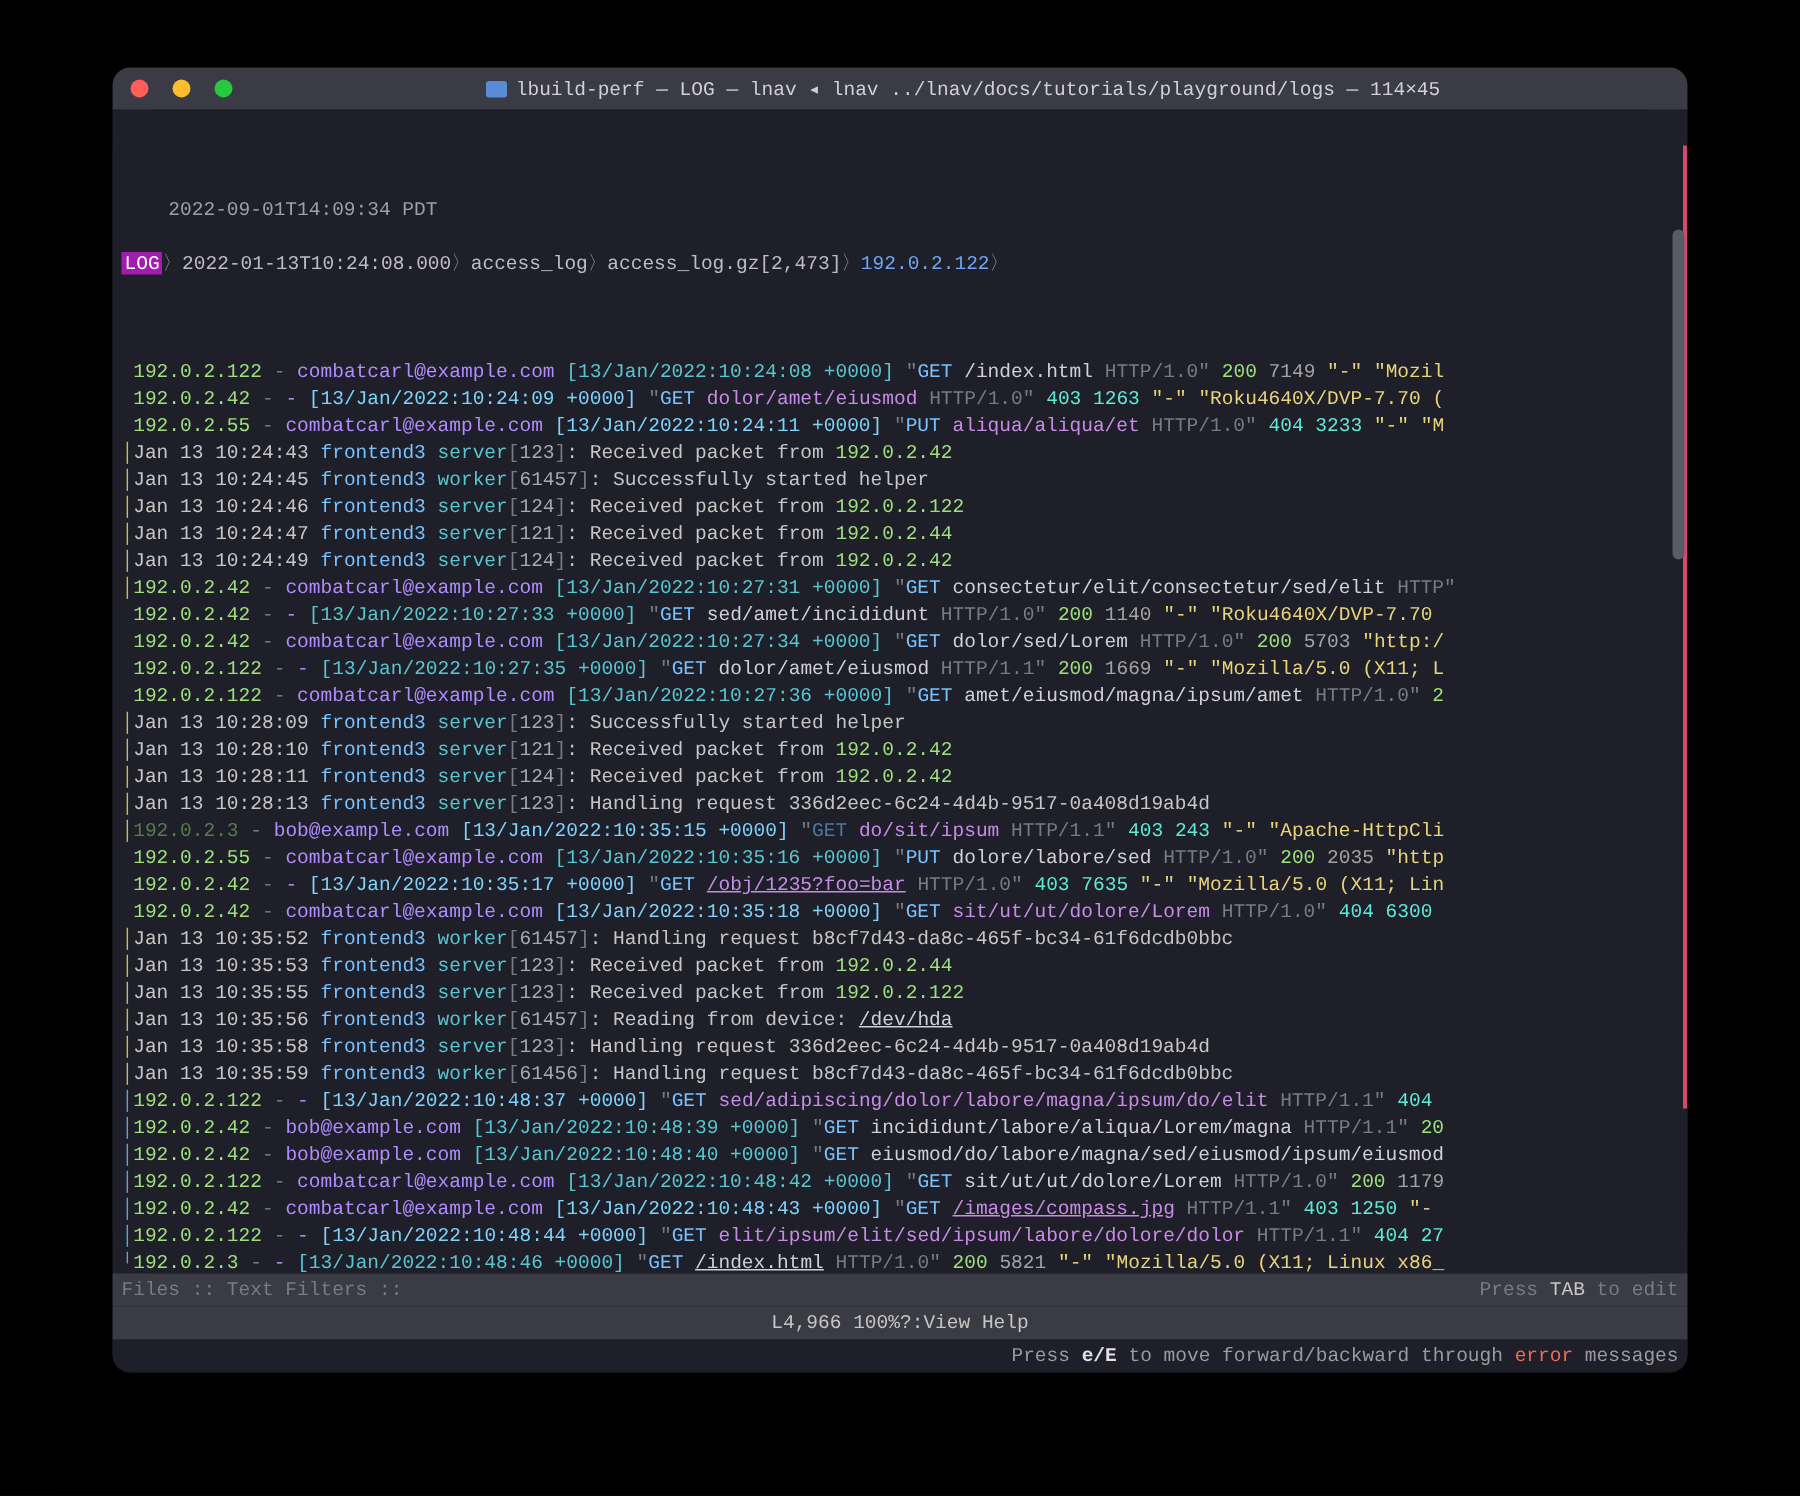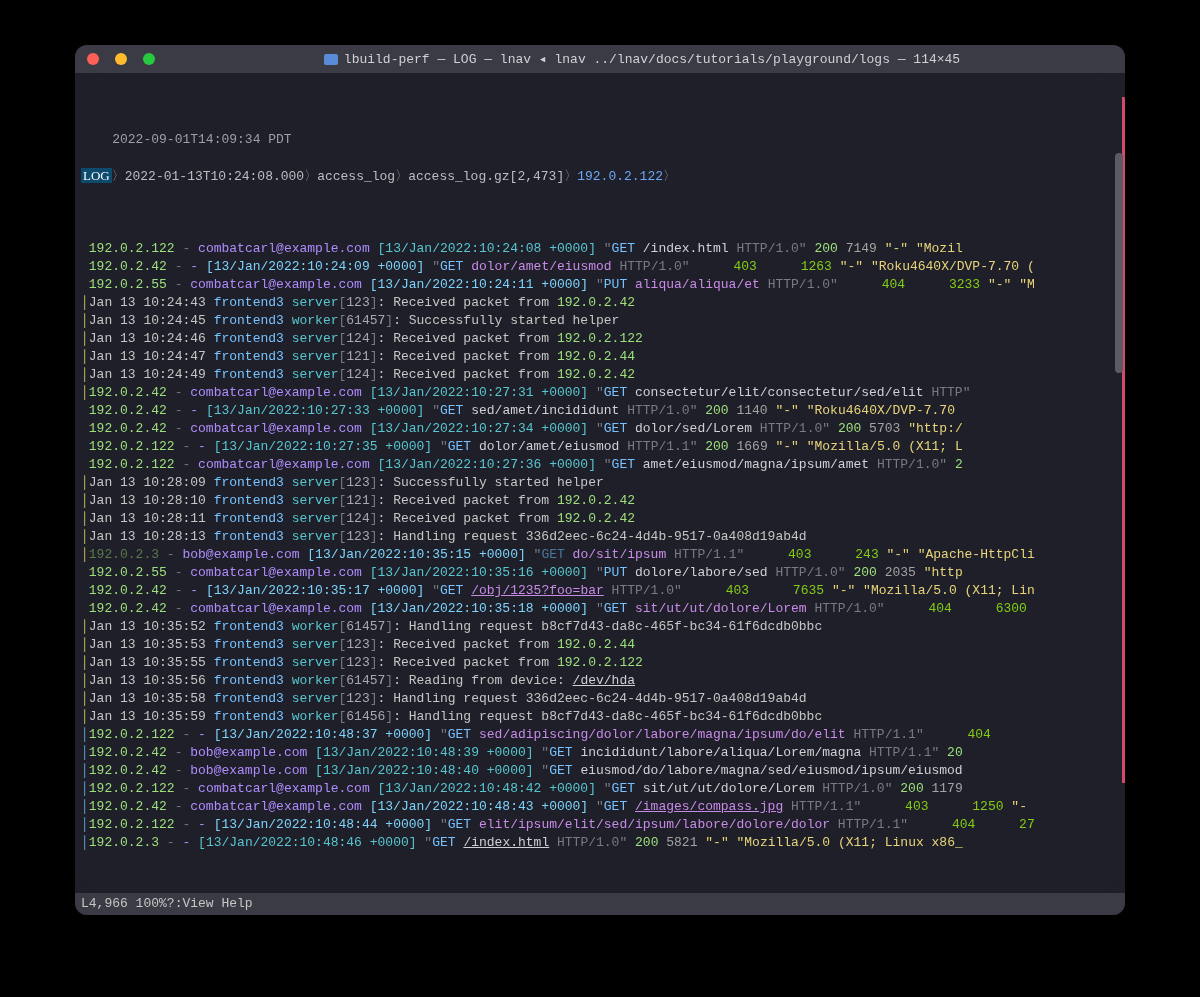--- a/index.html
+++ b/index.html
@@ -17,51 +17,51 @@
   .tr-yellow{background:#ffbd2e;}
   .tr-green{background:#27c93f;}
   .title-text{flex:1;text-align:center;color:#d0d0d5;font-size:13px;display:flex;align-items:center;justify-content:center;gap:6px;}
   .folder-ic{width:14px;height:11px;background:#5a8bd6;border-radius:2px;display:inline-block;}
   .term{
     flex:1;background:#1e1f28;color:#c6c6c6;font-size:13px;line-height:18px;
     padding:4px 6px 4px 6px;overflow:hidden;white-space:pre;position:relative;border-radius:28px;
   }
   .topts{color:#9f9fa5;}
   .crumb-bar{display:block;}
-  .crumb-log{background:#0c4a6e;color:#fff;padding:0 2px;font-family:Liberation Serif, serif;}
+  .crumb-log{background:#a21caf;color:#fff;padding:0 2px;}
   .crumb-sep{color:#888;}
   .crumb-item{color:#bdbdc2;}
   .crumb-last{color:#6ea7f5;}
   .right-edge{position:absolute;right:0;top:24px;bottom:110px;width:3px;background:#d44a6b;}
   .log-line{display:block;white-space:pre;overflow:hidden;}
   .ip{color:#9ee07c;}
   .ip-dim{color:#5a7a4c;}
   .user{color:#b08cff;}
   .ts{color:#58c6d0;}
   .ts-err{color:#7dd3fc;text-align:center;}
   .method{color:#78c2ff;}
   .method-dim{color:#4a7aa0;}
   .path{color:#d0d0d5;}
   .path-err{color:#c98be8;}
   .num-ok{color:#9ee07c;}
-  .num-err{color:#84cc16;margin-left:36px;}
+  .num-err{color:#5eead4;}
   .num{color:#a3a3a3;}
   .str{color:#e8d47a;}
   .dim{color:#7a7a82;}
   .host{color:#78c2ff;}
   .proc{color:#58c6d0;}
   .pid{color:#a8a8b0;}
   .msg{color:#c6c6c6;}
   .fn-ul{text-decoration:underline;}
   .bar-l{color:#CABD59;}
   .bar-l2{color:#5ea3d6;}
   .status-area{background:#1e1f28;}
   .filters-row{background:#3a3b44;color:#7a7a82;font-size:13px;line-height:22px;padding:0 6px;display:flex;justify-content:space-between;}
   .filters-row .tab{color:#c6c6c6;}
-  .pos-row{background:#3a3b44;color:#c6c6c6;font-size:13px;line-height:22px;padding:0 6px;display:flex;justify-content:flex-start;}
+  .pos-row{background:#3a3b44;color:#c6c6c6;font-size:13px;line-height:22px;padding:0 6px;display:flex;justify-content:center;}
   .help-row{background:#1e1f28;color:#9a9aa0;font-size:13px;line-height:22px;padding:0 6px;text-align:right;}
   .help-row .key{color:#e0e0e5;font-weight:bold;}
   .help-row .err{color:#ef6a5a;}
   .scroll-thumb{position:absolute;right:2px;top:80px;width:8px;height:220px;background:#5a5b64;border-radius:4px;}
 </style>
 </head>
 <body>
 
 <div class="window">
   <div class="titlebar">
@@ -79,18 +79,27 @@
 
     <span class="topts">2022-09-01T14:09:34 PDT</span>
     <span class="crumb-bar"><span class="crumb-log">LOG</span><span class="crumb-sep">〉</span><span class="crumb-item">2022-01-13T10:24:08.000</span><span class="crumb-sep">〉</span><span class="crumb-item">access_log</span><span class="crumb-sep">〉</span><span class="crumb-item">access_log.gz[2,473]</span><span class="crumb-sep">〉</span><span class="crumb-last">192.0.2.122</span><span class="crumb-sep">〉</span></span>
 
     <div id="log-lines"><span class="log-line"> <span class="ip">192.0.2.122</span> <span class="dim">-</span> <span class="user">combatcarl@example.com</span> <span class="ts">[13/Jan/2022:10:24:08 +0000]</span> <span class="dim">"</span><span class="method">GET</span> <span class="path">/index.html</span> <span class="dim">HTTP/1.0"</span> <span class="num-ok">200</span> <span class="num">7149</span> <span class="str">"-"</span> <span class="str">"Mozil</span></span><span class="log-line"> <span class="ip">192.0.2.42</span> <span class="dim">-</span> <span class="user">-</span> <span class="ts-err">[13/Jan/2022:10:24:09 +0000]</span> <span class="dim">"</span><span class="method">GET</span> <span class="path-err">dolor/amet/eiusmod</span> <span class="dim">HTTP/1.0"</span> <span class="num-err">403</span> <span class="num-err">1263</span> <span class="str">"-"</span> <span class="str">"Roku4640X/DVP-7.70 (</span></span><span class="log-line"> <span class="ip">192.0.2.55</span> <span class="dim">-</span> <span class="user">combatcarl@example.com</span> <span class="ts-err">[13/Jan/2022:10:24:11 +0000]</span> <span class="dim">"</span><span class="method">PUT</span> <span class="path-err">aliqua/aliqua/et</span> <span class="dim">HTTP/1.0"</span> <span class="num-err">404</span> <span class="num-err">3233</span> <span class="str">"-"</span> <span class="str">"M</span></span><span class="log-line"><span class="bar-l">│</span><span class="msg">Jan 13 10:24:43</span> <span class="host">frontend3</span> <span class="proc">server</span><span class="dim">[</span><span class="pid">123</span><span class="dim">]</span><span class="msg">: Received packet from </span><span class="ip">192.0.2.42</span></span><span class="log-line"><span class="bar-l">│</span><span class="msg">Jan 13 10:24:45</span> <span class="host">frontend3</span> <span class="proc">worker</span><span class="dim">[</span><span class="pid">61457</span><span class="dim">]</span><span class="msg">: Successfully started helper</span></span><span class="log-line"><span class="bar-l">│</span><span class="msg">Jan 13 10:24:46</span> <span class="host">frontend3</span> <span class="proc">server</span><span class="dim">[</span><span class="pid">124</span><span class="dim">]</span><span class="msg">: Received packet from </span><span class="ip">192.0.2.122</span></span><span class="log-line"><span class="bar-l">│</span><span class="msg">Jan 13 10:24:47</span> <span class="host">frontend3</span> <span class="proc">server</span><span class="dim">[</span><span class="pid">121</span><span class="dim">]</span><span class="msg">: Received packet from </span><span class="ip">192.0.2.44</span></span><span class="log-line"><span class="bar-l">│</span><span class="msg">Jan 13 10:24:49</span> <span class="host">frontend3</span> <span class="proc">server</span><span class="dim">[</span><span class="pid">124</span><span class="dim">]</span><span class="msg">: Received packet from </span><span class="ip">192.0.2.42</span></span><span class="log-line"><span class="bar-l">│</span><span class="ip">192.0.2.42</span> <span class="dim">-</span> <span class="user">combatcarl@example.com</span> <span class="ts">[13/Jan/2022:10:27:31 +0000]</span> <span class="dim">"</span><span class="method">GET</span> <span class="path">consectetur/elit/consectetur/sed/elit</span> <span class="dim">HTTP"</span></span><span class="log-line"> <span class="ip">192.0.2.42</span> <span class="dim">-</span> <span class="user">-</span> <span class="ts">[13/Jan/2022:10:27:33 +0000]</span> <span class="dim">"</span><span class="method">GET</span> <span class="path">sed/amet/incididunt</span> <span class="dim">HTTP/1.0"</span> <span class="num-ok">200</span> <span class="num">1140</span> <span class="str">"-"</span> <span class="str">"Roku4640X/DVP-7.70</span></span><span class="log-line"> <span class="ip">192.0.2.42</span> <span class="dim">-</span> <span class="user">combatcarl@example.com</span> <span class="ts">[13/Jan/2022:10:27:34 +0000]</span> <span class="dim">"</span><span class="method">GET</span> <span class="path">dolor/sed/Lorem</span> <span class="dim">HTTP/1.0"</span> <span class="num-ok">200</span> <span class="num">5703</span> <span class="str">"http:/</span></span><span class="log-line"> <span class="ip">192.0.2.122</span> <span class="dim">-</span> <span class="user">-</span> <span class="ts">[13/Jan/2022:10:27:35 +0000]</span> <span class="dim">"</span><span class="method">GET</span> <span class="path">dolor/amet/eiusmod</span> <span class="dim">HTTP/1.1"</span> <span class="num-ok">200</span> <span class="num">1669</span> <span class="str">"-"</span> <span class="str">"Mozilla/5.0 (X11; L</span></span><span class="log-line"> <span class="ip">192.0.2.122</span> <span class="dim">-</span> <span class="user">combatcarl@example.com</span> <span class="ts">[13/Jan/2022:10:27:36 +0000]</span> <span class="dim">"</span><span class="method">GET</span> <span class="path">amet/eiusmod/magna/ipsum/amet</span> <span class="dim">HTTP/1.0"</span> <span class="num-ok">2</span></span><span class="log-line"><span class="bar-l">│</span><span class="msg">Jan 13 10:28:09</span> <span class="host">frontend3</span> <span class="proc">server</span><span class="dim">[</span><span class="pid">123</span><span class="dim">]</span><span class="msg">: Successfully started helper</span></span><span class="log-line"><span class="bar-l">│</span><span class="msg">Jan 13 10:28:10</span> <span class="host">frontend3</span> <span class="proc">server</span><span class="dim">[</span><span class="pid">121</span><span class="dim">]</span><span class="msg">: Received packet from </span><span class="ip">192.0.2.42</span></span><span class="log-line"><span class="bar-l">│</span><span class="msg">Jan 13 10:28:11</span> <span class="host">frontend3</span> <span class="proc">server</span><span class="dim">[</span><span class="pid">124</span><span class="dim">]</span><span class="msg">: Received packet from </span><span class="ip">192.0.2.42</span></span><span class="log-line"><span class="bar-l">│</span><span class="msg">Jan 13 10:28:13</span> <span class="host">frontend3</span> <span class="proc">server</span><span class="dim">[</span><span class="pid">123</span><span class="dim">]</span><span class="msg">: Handling request 336d2eec-6c24-4d4b-9517-0a408d19ab4d</span></span><span class="log-line"><span class="bar-l">│</span><span class="ip-dim">192.0.2.3</span> <span class="dim">-</span> <span class="user">bob@example.com</span> <span class="ts-err">[13/Jan/2022:10:35:15 +0000]</span> <span class="dim">"</span><span class="method-dim">GET</span> <span class="path-err">do/sit/ipsum</span> <span class="dim">HTTP/1.1"</span> <span class="num-err">403</span> <span class="num-err">243</span> <span class="str">"-"</span> <span class="str">"Apache-HttpCli</span></span><span class="log-line"> <span class="ip">192.0.2.55</span> <span class="dim">-</span> <span class="user">combatcarl@example.com</span> <span class="ts">[13/Jan/2022:10:35:16 +0000]</span> <span class="dim">"</span><span class="method">PUT</span> <span class="path">dolore/labore/sed</span> <span class="dim">HTTP/1.0"</span> <span class="num-ok">200</span> <span class="num">2035</span> <span class="str">"http</span></span><span class="log-line"> <span class="ip">192.0.2.42</span> <span class="dim">-</span> <span class="user">-</span> <span class="ts-err">[13/Jan/2022:10:35:17 +0000]</span> <span class="dim">"</span><span class="method">GET</span> <span class="path-err fn-ul">/obj/1235?foo=bar</span> <span class="dim">HTTP/1.0"</span> <span class="num-err">403</span> <span class="num-err">7635</span> <span class="str">"-"</span> <span class="str">"Mozilla/5.0 (X11; Lin</span></span><span class="log-line"> <span class="ip">192.0.2.42</span> <span class="dim">-</span> <span class="user">combatcarl@example.com</span> <span class="ts-err">[13/Jan/2022:10:35:18 +0000]</span> <span class="dim">"</span><span class="method">GET</span> <span class="path-err">sit/ut/ut/dolore/Lorem</span> <span class="dim">HTTP/1.0"</span> <span class="num-err">404</span> <span class="num-err">6300</span></span><span class="log-line"><span class="bar-l">│</span><span class="msg">Jan 13 10:35:52</span> <span class="host">frontend3</span> <span class="proc">worker</span><span class="dim">[</span><span class="pid">61457</span><span class="dim">]</span><span class="msg">: Handling request b8cf7d43-da8c-465f-bc34-61f6dcdb0bbc</span></span><span class="log-line"><span class="bar-l">│</span><span class="msg">Jan 13 10:35:53</span> <span class="host">frontend3</span> <span class="proc">server</span><span class="dim">[</span><span class="pid">123</span><span class="dim">]</span><span class="msg">: Received packet from </span><span class="ip">192.0.2.44</span></span><span class="log-line"><span class="bar-l">│</span><span class="msg">Jan 13 10:35:55</span> <span class="host">frontend3</span> <span class="proc">server</span><span class="dim">[</span><span class="pid">123</span><span class="dim">]</span><span class="msg">: Received packet from </span><span class="ip">192.0.2.122</span></span><span class="log-line"><span class="bar-l">│</span><span class="msg">Jan 13 10:35:56</span> <span class="host">frontend3</span> <span class="proc">worker</span><span class="dim">[</span><span class="pid">61457</span><span class="dim">]</span><span class="msg">: Reading from device: </span><span class="path fn-ul">/dev/hda</span></span><span class="log-line"><span class="bar-l">│</span><span class="msg">Jan 13 10:35:58</span> <span class="host">frontend3</span> <span class="proc">server</span><span class="dim">[</span><span class="pid">123</span><span class="dim">]</span><span class="msg">: Handling request 336d2eec-6c24-4d4b-9517-0a408d19ab4d</span></span><span class="log-line"><span class="bar-l">│</span><span class="msg">Jan 13 10:35:59</span> <span class="host">frontend3</span> <span class="proc">worker</span><span class="dim">[</span><span class="pid">61456</span><span class="dim">]</span><span class="msg">: Handling request b8cf7d43-da8c-465f-bc34-61f6dcdb0bbc</span></span><span class="log-line"><span class="bar-l2">│</span><span class="ip">192.0.2.122</span> <span class="dim">-</span> <span class="user">-</span> <span class="ts-err">[13/Jan/2022:10:48:37 +0000]</span> <span class="dim">"</span><span class="method">GET</span> <span class="path-err">sed/adipiscing/dolor/labore/magna/ipsum/do/elit</span> <span class="dim">HTTP/1.1"</span> <span class="num-err">404</span></span><span class="log-line"><span class="bar-l2">│</span><span class="ip">192.0.2.42</span> <span class="dim">-</span> <span class="user">bob@example.com</span> <span class="ts">[13/Jan/2022:10:48:39 +0000]</span> <span class="dim">"</span><span class="method">GET</span> <span class="path">incididunt/labore/aliqua/Lorem/magna</span> <span class="dim">HTTP/1.1"</span> <span class="num-ok">20</span></span><span class="log-line"><span class="bar-l2">│</span><span class="ip">192.0.2.42</span> <span class="dim">-</span> <span class="user">bob@example.com</span> <span class="ts">[13/Jan/2022:10:48:40 +0000]</span> <span class="dim">"</span><span class="method">GET</span> <span class="path">eiusmod/do/labore/magna/sed/eiusmod/ipsum/eiusmod</span></span><span class="log-line"><span class="bar-l2">│</span><span class="ip">192.0.2.122</span> <span class="dim">-</span> <span class="user">combatcarl@example.com</span> <span class="ts">[13/Jan/2022:10:48:42 +0000]</span> <span class="dim">"</span><span class="method">GET</span> <span class="path">sit/ut/ut/dolore/Lorem</span> <span class="dim">HTTP/1.0"</span> <span class="num-ok">200</span> <span class="num">1179</span></span><span class="log-line"><span class="bar-l2">│</span><span class="ip">192.0.2.42</span> <span class="dim">-</span> <span class="user">combatcarl@example.com</span> <span class="ts-err">[13/Jan/2022:10:48:43 +0000]</span> <span class="dim">"</span><span class="method">GET</span> <span class="path-err fn-ul">/images/compass.jpg</span> <span class="dim">HTTP/1.1"</span> <span class="num-err">403</span> <span class="num-err">1250</span> <span class="str">"-</span></span><span class="log-line"><span class="bar-l2">│</span><span class="ip">192.0.2.122</span> <span class="dim">-</span> <span class="user">-</span> <span class="ts-err">[13/Jan/2022:10:48:44 +0000]</span> <span class="dim">"</span><span class="method">GET</span> <span class="path-err">elit/ipsum/elit/sed/ipsum/labore/dolore/dolor</span> <span class="dim">HTTP/1.1"</span> <span class="num-err">404</span> <span class="num-err">27</span></span><span class="log-line"><span class="bar-l2">│</span><span class="ip">192.0.2.3</span> <span class="dim">-</span> <span class="user">-</span> <span class="ts">[13/Jan/2022:10:48:46 +0000]</span> <span class="dim">"</span><span class="method">GET</span> <span class="path fn-ul">/index.html</span> <span class="dim">HTTP/1.0"</span> <span class="num-ok">200</span> <span class="num">5821</span> <span class="str">"-"</span> <span class="str">"Mozilla/5.0 (X11; Linux x86_</span></span></div>
 
     <div class="scroll-thumb"></div>
   </div>
 
   <div class="status-area">
+    <div class="filters-row">
+      <span> Files :: Text Filters :: </span>
+      <span>
+        <span>Press </span><span class="tab">TAB</span><span> to edit</span>
+      </span>
+    </div>
     <div class="pos-row">
       <span> L4,966     100%</span>
       <span>?:View Help </span>
+    </div>
+    <div class="help-row">
+      <span>Press </span><span class="key">e/E</span><span> to move forward/backward through </span><span class="err">error</span><span> messages</span>
     </div>
   </div>
 </div>
 
 </body></html>

